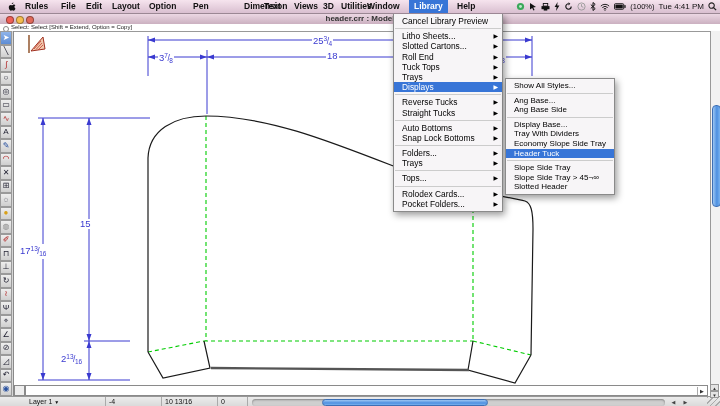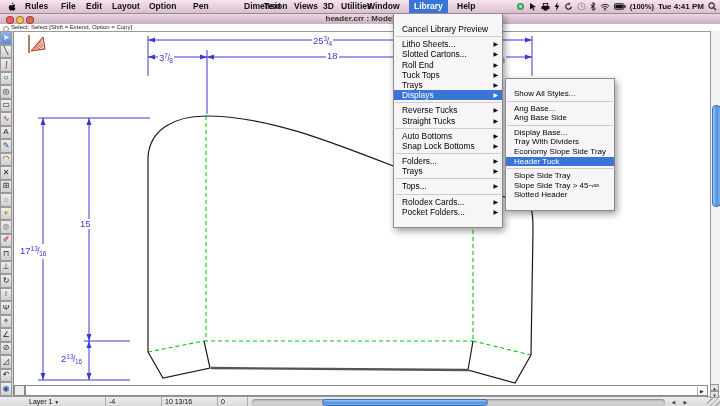--- a/index.html
+++ b/index.html
@@ -7,21 +7,21 @@
   .abs{position:absolute;}
   
   #menubar{left:0;top:0;width:720px;height:13px;z-index:60;
     background:linear-gradient(#f6e4ee,#d9bfd0);border-bottom:1px solid #9b8794;}
   .mbi{position:absolute;top:0;height:13px;line-height:13px;padding:0 5px;
     font-size:8.5px;font-weight:700;color:#111;white-space:nowrap;}
   .mbi.sel{background:#3875d7;color:#fff;}
   #apple{position:absolute;left:7px;top:2px;}
   #mb-right{position:absolute;right:3px;top:0;height:13px;display:flex;align-items:center;gap:4px;}
   #mb-right svg{display:block;}
-  .mbtxt{font-size:7.5px;font-weight:700;color:#111;white-space:nowrap;}
+  .mbtxt{font-size:7.5px;font-weight:400;color:#111;white-space:nowrap;}
   
   #titlebar{left:0;top:13px;width:720px;height:11px;z-index:5;
     background:linear-gradient(#efdbe7,#cbb0c0);border-bottom:1px solid #8d7a87;}
   .tl{position:absolute;top:2.5px;width:6px;height:6px;border-radius:50%;border:0.5px solid rgba(0,0,0,.35);}
   #wintitle{position:absolute;left:0;right:0;top:0;height:11px;line-height:11px;
     text-align:center;font-size:8px;font-weight:700;color:#333;}
   
   #promptbar{left:0;top:24px;width:720px;height:7px;background:#fff;z-index:5;
     border-bottom:1px solid #999;}
   #prompt-icon{position:absolute;left:3px;top:1.5px;width:4px;height:4px;border-radius:50%;border:1px solid #888;}
@@ -35,21 +35,21 @@
   
   #canvas{left:14px;top:31px;width:696px;height:354px;background:#fff;z-index:1;}
   #draw{position:absolute;left:14px;top:31px;z-index:1;}
   .dimlabel{position:absolute;color:#3a3ad0;background:#fff;font-size:9.5px;line-height:10px;
     padding:0 1px;white-space:nowrap;z-index:2;}
   .fr sup{font-size:6.5px;vertical-align:0.45em;}
   .fr sub{font-size:6.5px;vertical-align:-0.25em;}
   .fr .sl{font-size:8.5px;margin:0 -0.5px;}
   
   .menu{position:absolute;background:#f7f5f7;border:1px solid #8a8a8a;z-index:50;
-    box-shadow:2px 3px 7px rgba(0,0,0,.4);padding:10px 0;}
+    box-shadow:2px 3px 7px rgba(0,0,0,.4);padding:2px 0;}
   .mi{height:10.2px;line-height:10.2px;padding:0 14px 0 8px;font-size:8.4px;color:#000;
     white-space:nowrap;position:relative;}
   #submenu .mi{padding:0 4px 0 8px;height:9.6px;line-height:9.6px;font-size:8px;}
   .mi.hl{background:#3875d7;color:#fff;}
   .mi .arr{position:absolute;right:4px;top:0;font-size:6px;}
   .msep{height:5px;position:relative;}
   .msep:after{content:"";position:absolute;left:1px;right:1px;top:2px;border-top:1px solid #ccc;}
   
   #vscroll{left:710px;top:31px;width:9px;height:353px;background:#f2f2f2;border-left:1px solid #999;z-index:6;}
   #vthumb{position:absolute;left:1px;top:74px;width:7px;height:100px;border-radius:4px;

